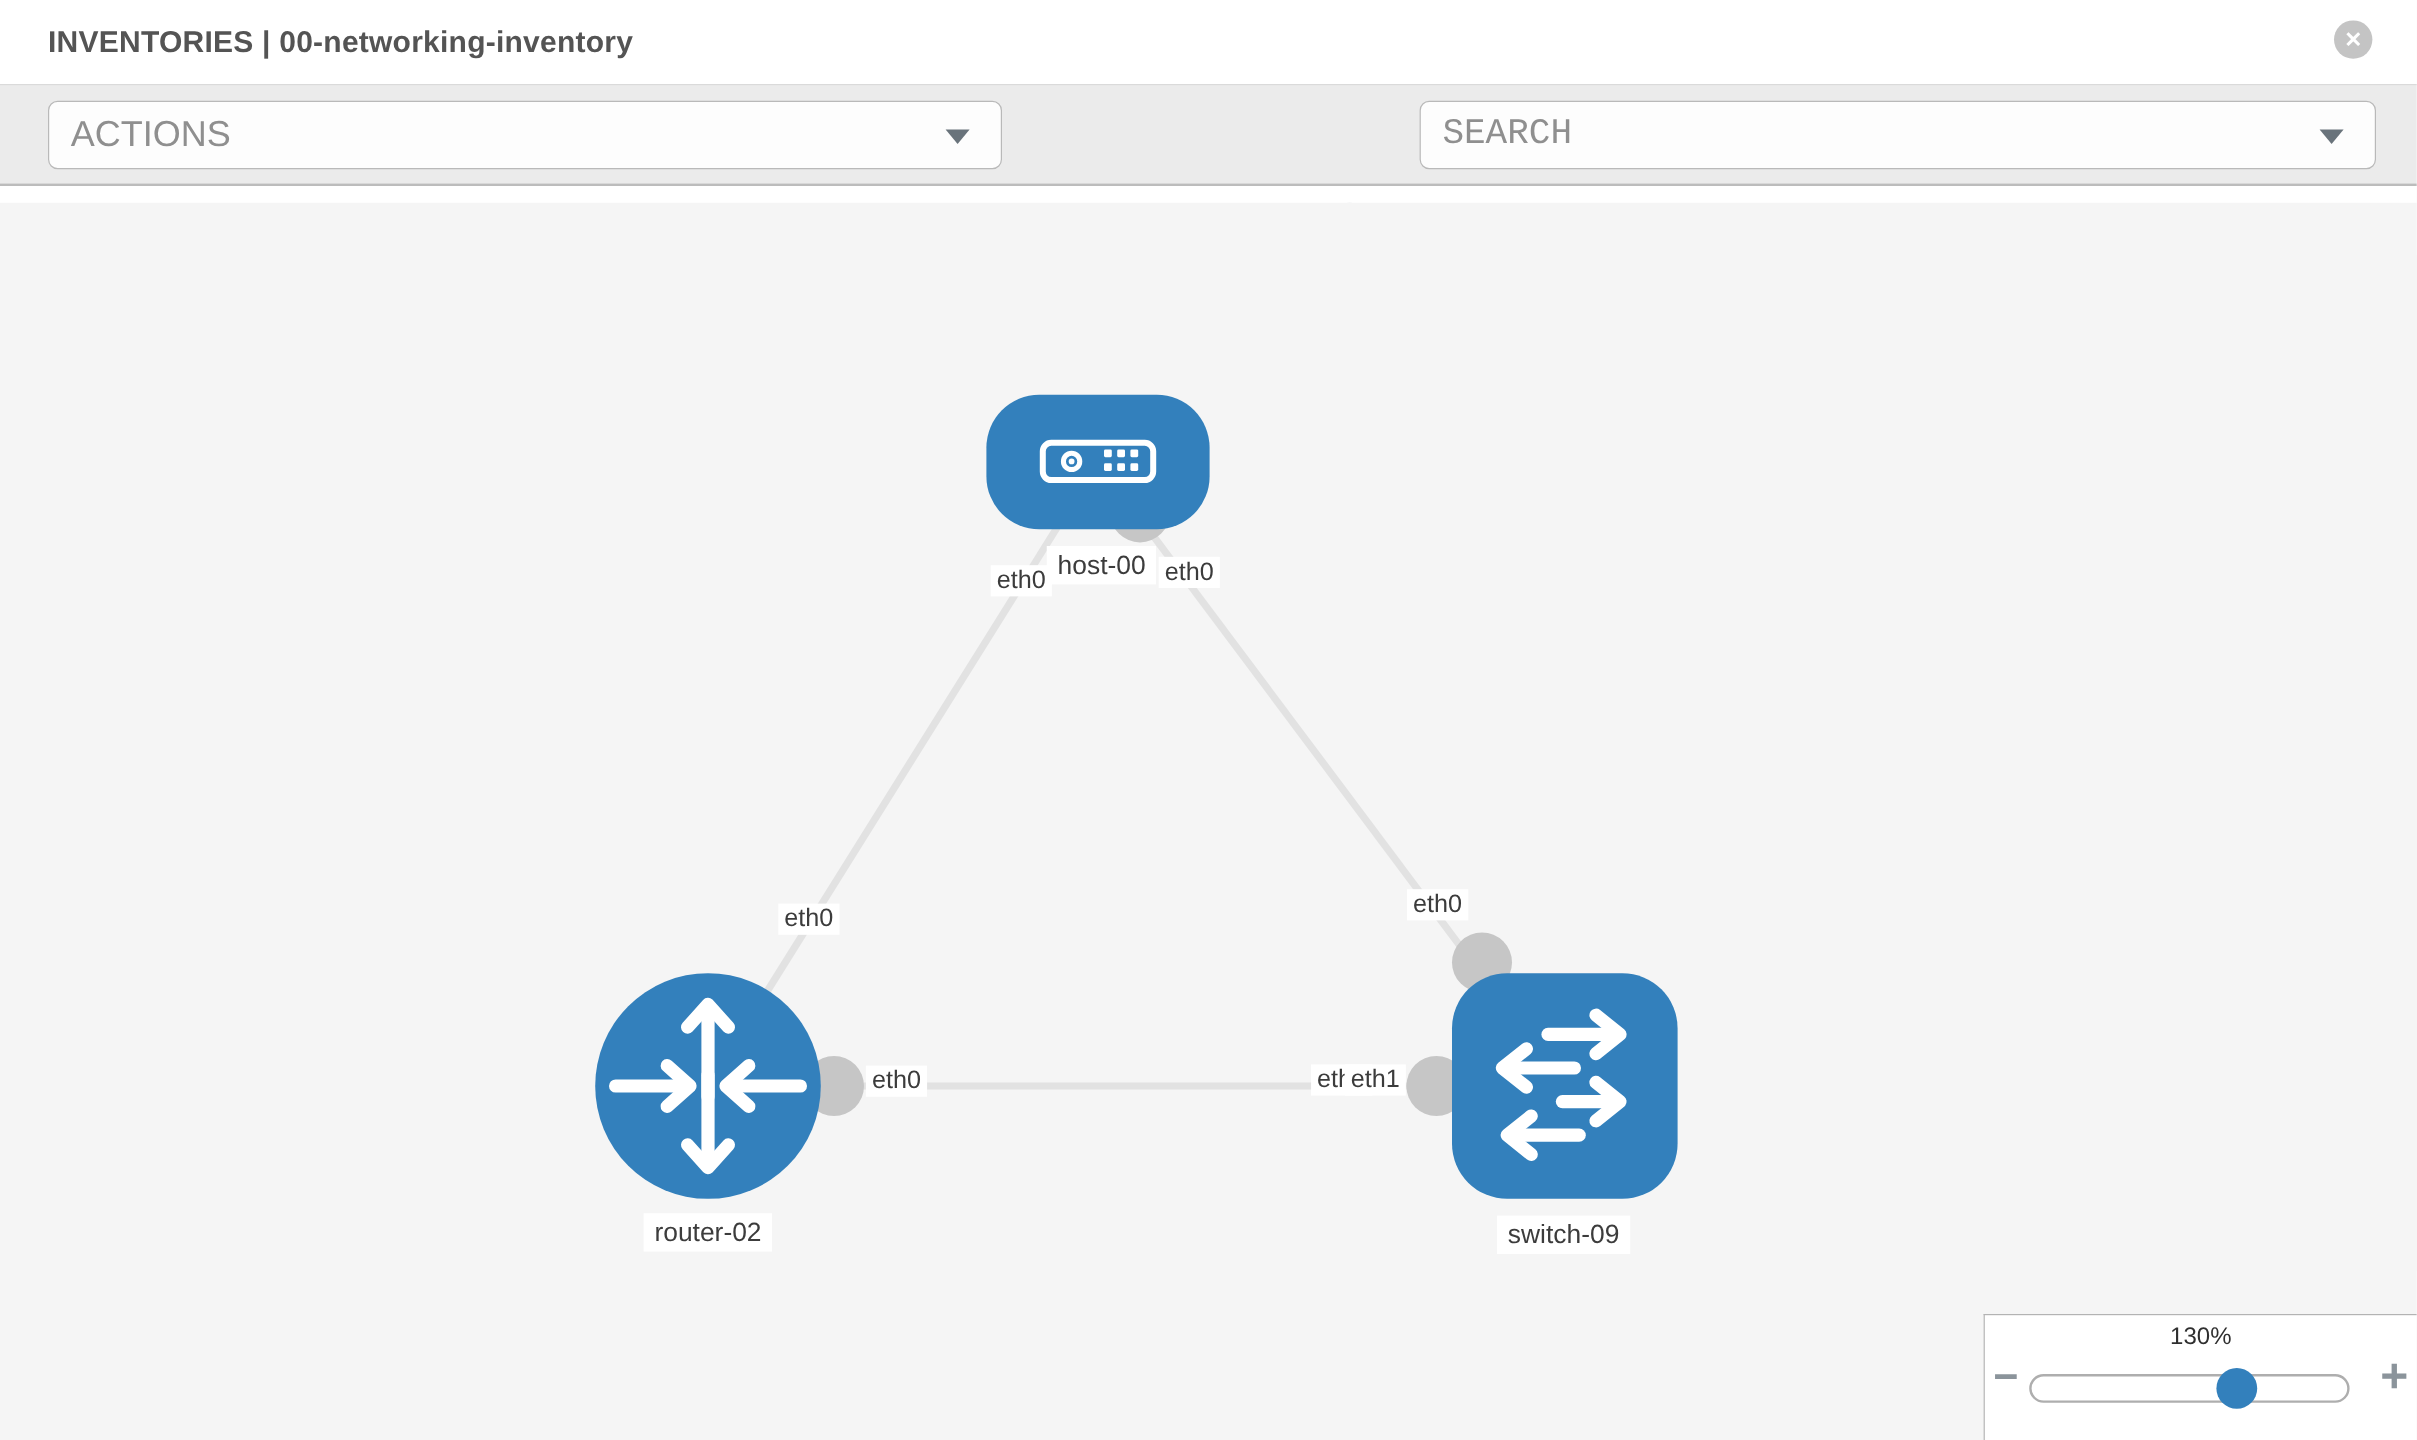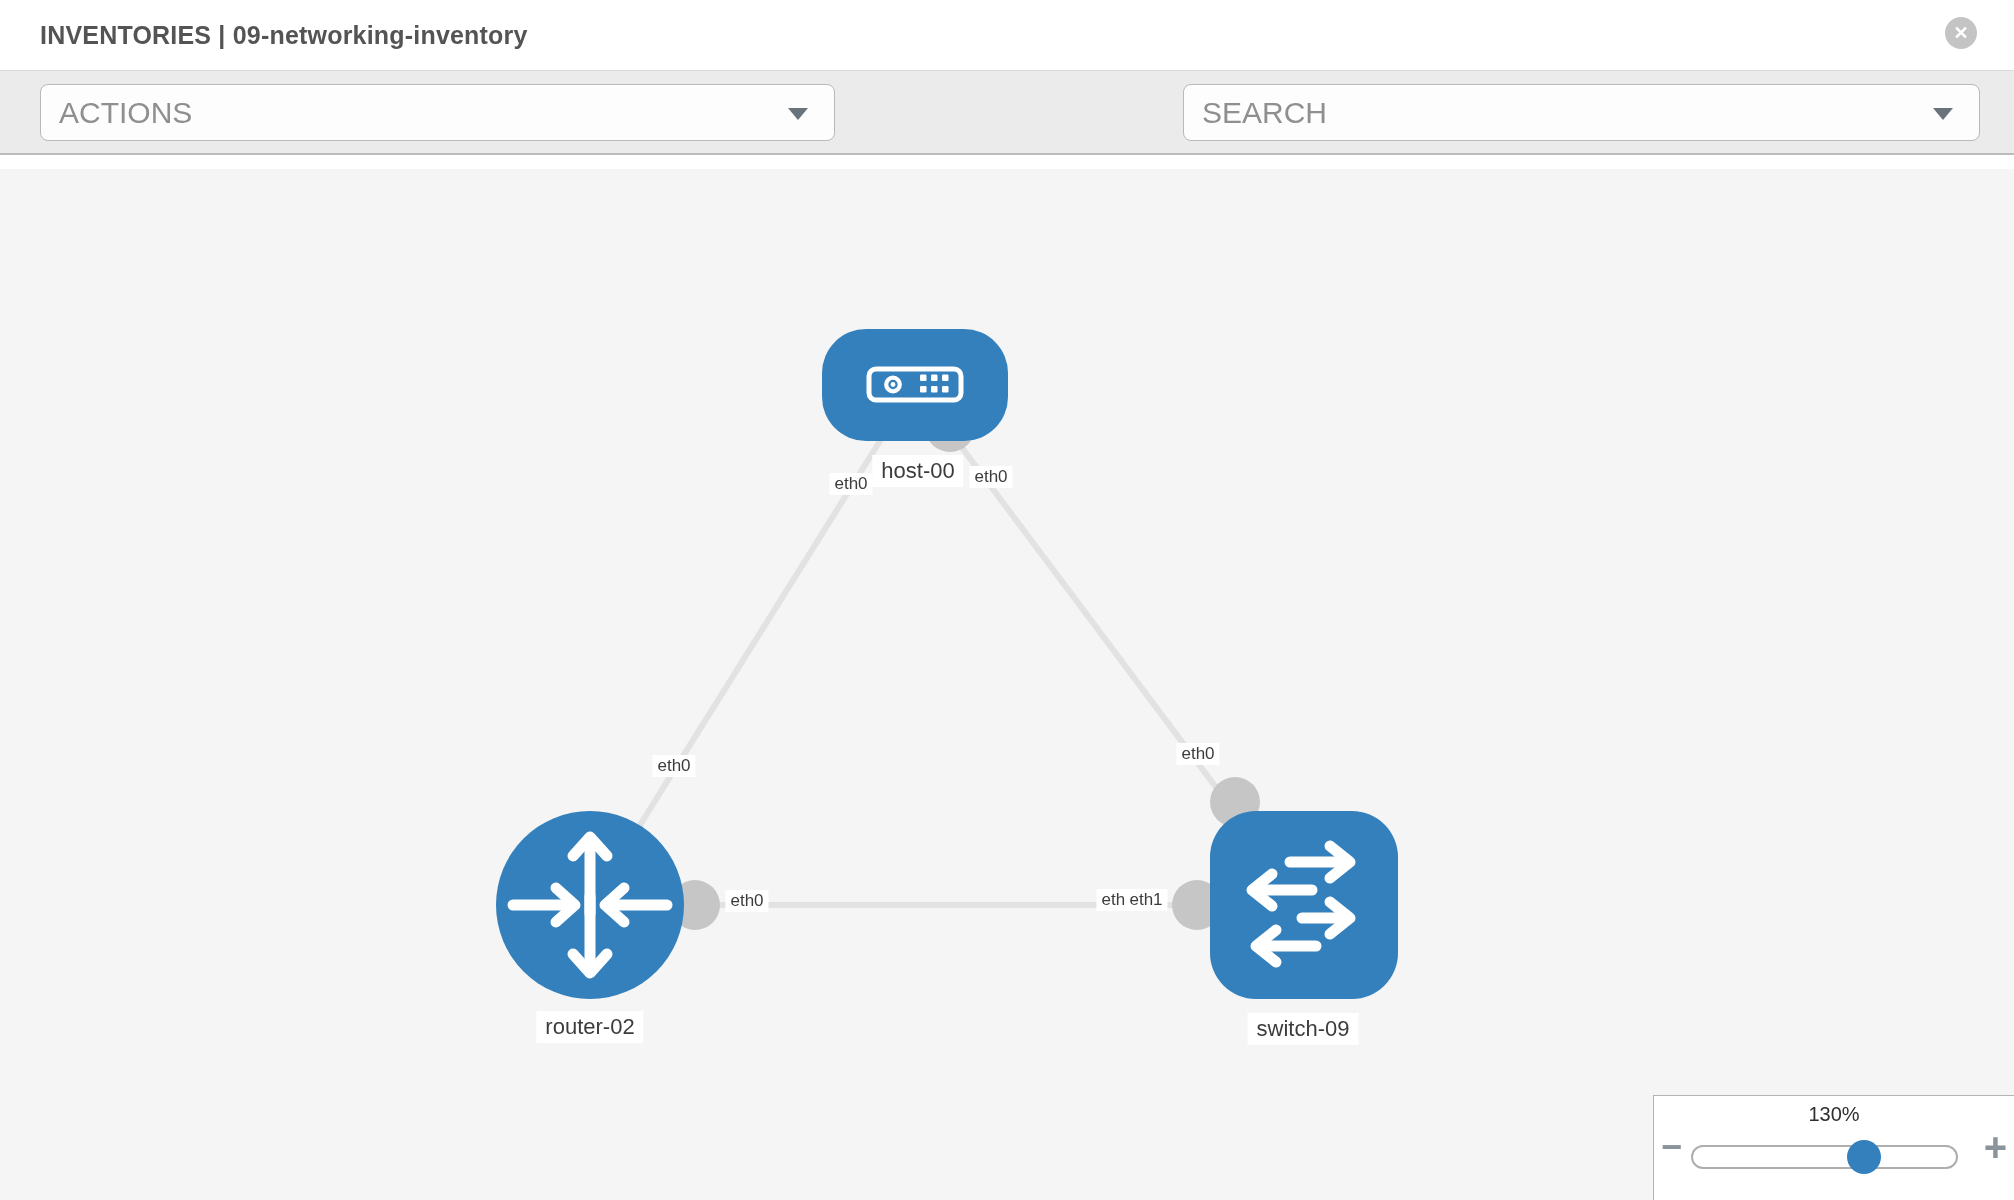--- a/index.html
+++ b/index.html
@@ -24,21 +24,21 @@
   
   .toolbar {
     position:absolute; top:70px; left:0; width:2014px; height:85px;
     background:#ebebeb; border-top:1px solid #dadada; border-bottom:2px solid #bcbcbc;
   }
   .select-box {
     position:absolute; top:13px; height:57px; background:#fdfdfd;
     border:1px solid #b9b9b9; border-radius:8px;
   }
   .actions-box { left:40px;  width:795px; }
-  .search-box  { left:1183px; width:797px; }
+  .search-box  { left:1183px; width:797px;font-family:Liberation Mono, monospace; }
   .select-label {
     position:absolute; left:18px; top:0; line-height:55px;
     font-size:30px; color:#8f8f8f;
   }
   .caret {
     position:absolute; right:26px; top:23px; width:0; height:0;
     border-left:10px solid transparent; border-right:10px solid transparent;
     border-top:12px solid #69737b;
   }
   .tool-icon { position:absolute; top:98px; width:37px; height:37px; cursor:pointer; }
@@ -50,21 +50,21 @@
     position:absolute; top:169px; left:0; width:2014px; height:1045px;
     background:#f5f5f5;
   }
   .topo-svg { position:absolute; left:0; top:0; }
 
   .chip {
     position:absolute; transform:translate(-50%,-50%);
     background:#ffffff; color:#3c3c3c; white-space:nowrap;
   }
   .node-chip { font-size:22px; padding:3px 9px; z-index:3; }
-  .eth-chip  { font-size:17px; padding:1px 5px; z-index:3; }
+  .eth-chip  { font-size:21px; padding:1px 5px; z-index:3; }
   .eth-back  { z-index:2; }
   .eth-front { z-index:4; }
 
   
   .zoom-panel {
     position:absolute; right:0; bottom:0; width:361px; height:119px;
     background:#ffffff; border-top:1px solid #b3b3b3; border-left:1px solid #b3b3b3;
   }
   .zoom-percent {
     position:absolute; top:7px; left:0; width:100%; text-align:center;
@@ -84,21 +84,21 @@
   }
   .zoom-thumb {
     position:absolute; left:154px; top:-7px; width:34px; height:34px;
     border-radius:50%; background:#3380bc; cursor:grab;
   }
 </style>
 </head>
 <body>
 
 <div class="header">
-  <div class="page-title">INVENTORIES | 09-networking-inventory</div>
+  <div class="page-title">INVENTORIES | 00-networking-inventory</div>
   <div class="close-btn">
     <span>✕</span>
   </div>
 </div>
 
 <div class="toolbar">
   <div class="select-box actions-box">
     <span class="select-label">ACTIONS</span>
     <span class="caret"></span>
   </div>

